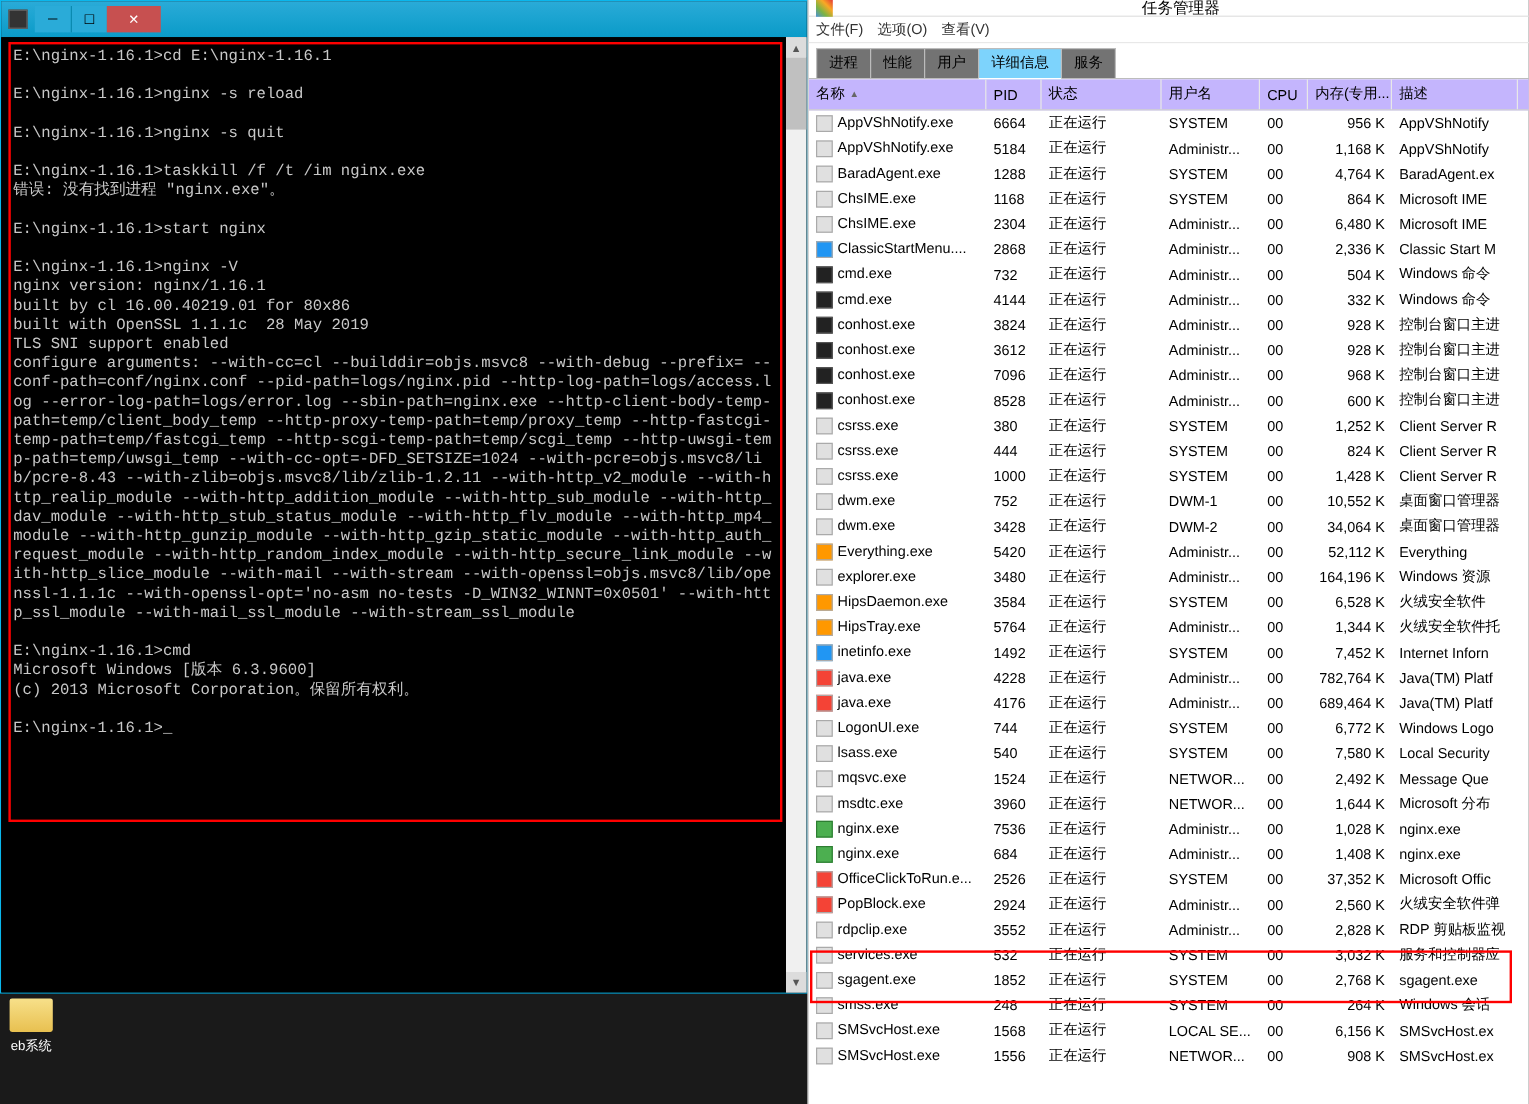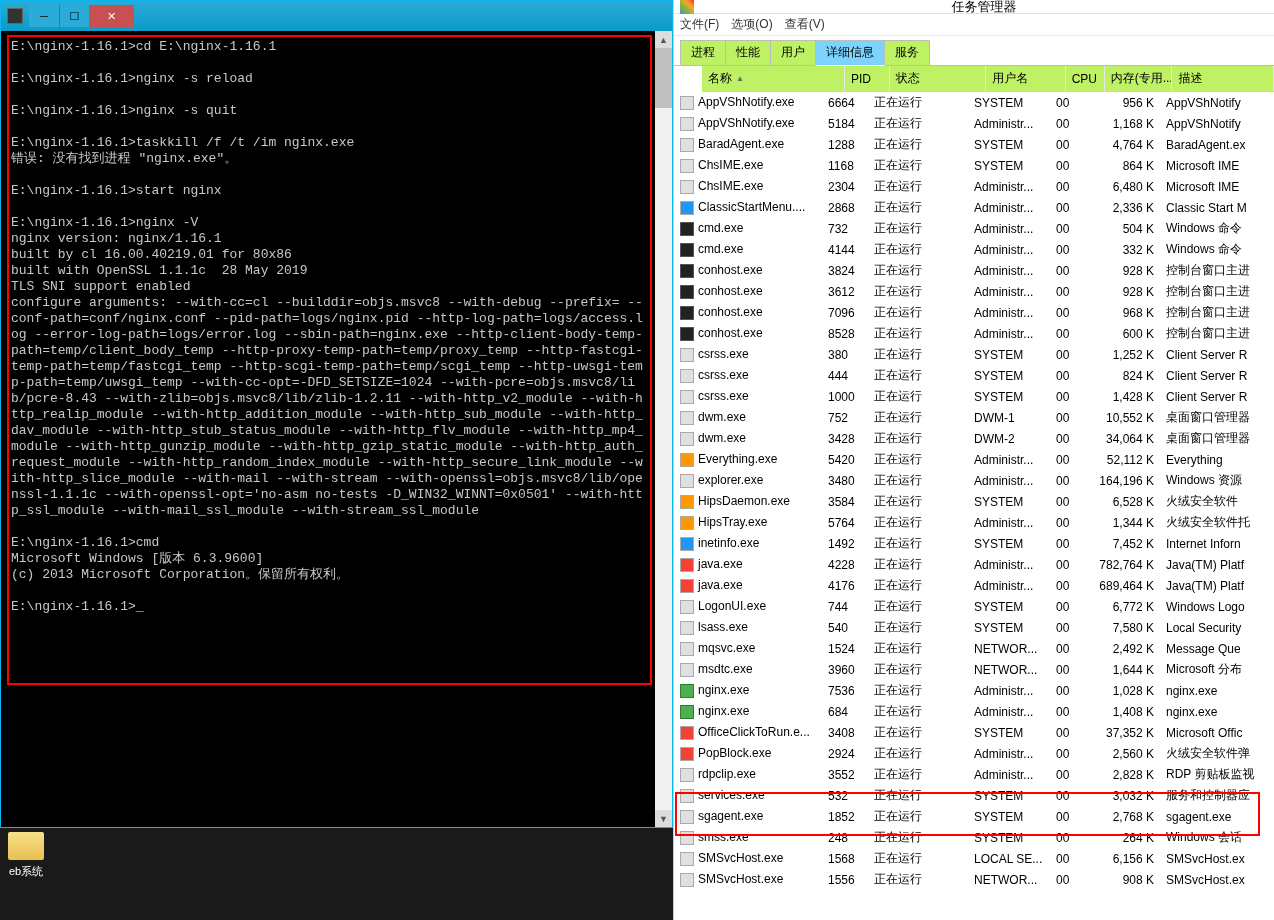--- a/index.html
+++ b/index.html
@@ -27,24 +27,24 @@
 .desktop-icon { position: absolute; left: 8px; top: 832px; text-align: center; color: #fff; font-size: 11px; }
 .desktop-icon .folder { width: 36px; height: 28px; background: linear-gradient(#f7e08a,#e8c050); border-radius: 2px; margin: 0 auto 4px; }
 
 
 .tm-window { position: absolute; left: 673px; top: 0; width: 601px; height: 920px; background: #fff; border-left: 1px solid #ccc; }
 .tm-titlebar { height: 14px; display: flex; align-items: center; padding: 0 6px; border-bottom: 1px solid #e0e0e0; }
 .tm-icon { width: 14px; height: 14px; margin-right: 6px; background: linear-gradient(45deg,#4a90d9,#7cb342,#f9a825,#e53935); }
 .tm-title { flex: 1; text-align: center; font-size: 13px; }
 .tm-menubar { height: 22px; display: flex; align-items: center; padding: 0 6px; gap: 12px; font-size: 12px; color: #333; border-bottom: 1px solid #e8e8e8; }
 .tm-tabs { display: flex; border-bottom: 1px solid #bcbcbc; padding: 4px 6px 0; gap: 0; }
-.tm-tab { padding: 3px 10px 4px; border: 1px solid #bcbcbc; border-bottom: none; background: #bef264; font-size: 12px; margin-right: -1px; cursor: default; }
+.tm-tab { padding: 3px 10px 4px; border: 1px solid #bcbcbc; border-bottom: none; background: #737373; font-size: 12px; margin-right: -1px; cursor: default; }
 .tm-tab.active { background: #7dd3fc; position: relative; z-index: 2; border-bottom: 1px solid #fff; margin-bottom: -1px; }
 .tm-content { height: calc(100% - 78px); overflow: hidden; }
-.tm-header { display: flex; border-bottom: 1px solid #d0d0d0; font-size: 12px; background: #bef264; margin-left: 28px; }
+.tm-header { display: flex; border-bottom: 1px solid #d0d0d0; font-size: 12px; background: #c4b5fd; }
 .tm-header > div { padding: 4px 6px; border-right: 1px solid #e8e8e8; overflow: hidden; text-overflow: ellipsis; white-space: nowrap; display: flex; align-items: center; }
 .tm-header .sort { font-size: 8px; margin-left: 4px; color: #666; }
 .tm-rows { height: calc(100% - 26px); overflow-y: auto; }
 .tm-row { display: flex; font-size: 12px; height: 21px; align-items: center; }
 .tm-row > div { padding: 2px 6px; overflow: hidden; text-overflow: ellipsis; white-space: nowrap; }
 .tm-row .icn { width: 14px; height: 14px; margin-right: 4px; display: inline-block; background: #e0e0e0; border: 1px solid #aaa; vertical-align: middle; }
 .tm-row .icn.green { background: #4caf50; border-color: #2e7d32; }
 .tm-row .icn.cmd { background: #222; border-color: #555; }
 .tm-row .icn.orange { background: #ff9800; }
 .tm-row .icn.blue { background: #2196f3; }
@@ -403,21 +403,21 @@
           <div class="col-name"><span class="icn green"></span><span>nginx.exe</span></div>
           <div class="col-pid">684</div>
           <div class="col-status">正在运行</div>
           <div class="col-user">Administr...</div>
           <div class="col-cpu">00</div>
           <div class="col-mem">1,408 K</div>
           <div class="col-desc">nginx.exe</div>
         </div>
         <div class="tm-row">
           <div class="col-name"><span class="icn red"></span><span>OfficeClickToRun.e...</span></div>
-          <div class="col-pid">3408</div>
+          <div class="col-pid">2526</div>
           <div class="col-status">正在运行</div>
           <div class="col-user">SYSTEM</div>
           <div class="col-cpu">00</div>
           <div class="col-mem">37,352 K</div>
           <div class="col-desc">Microsoft Offic</div>
         </div>
         <div class="tm-row">
           <div class="col-name"><span class="icn red"></span><span>PopBlock.exe</span></div>
           <div class="col-pid">2924</div>
           <div class="col-status">正在运行</div>

